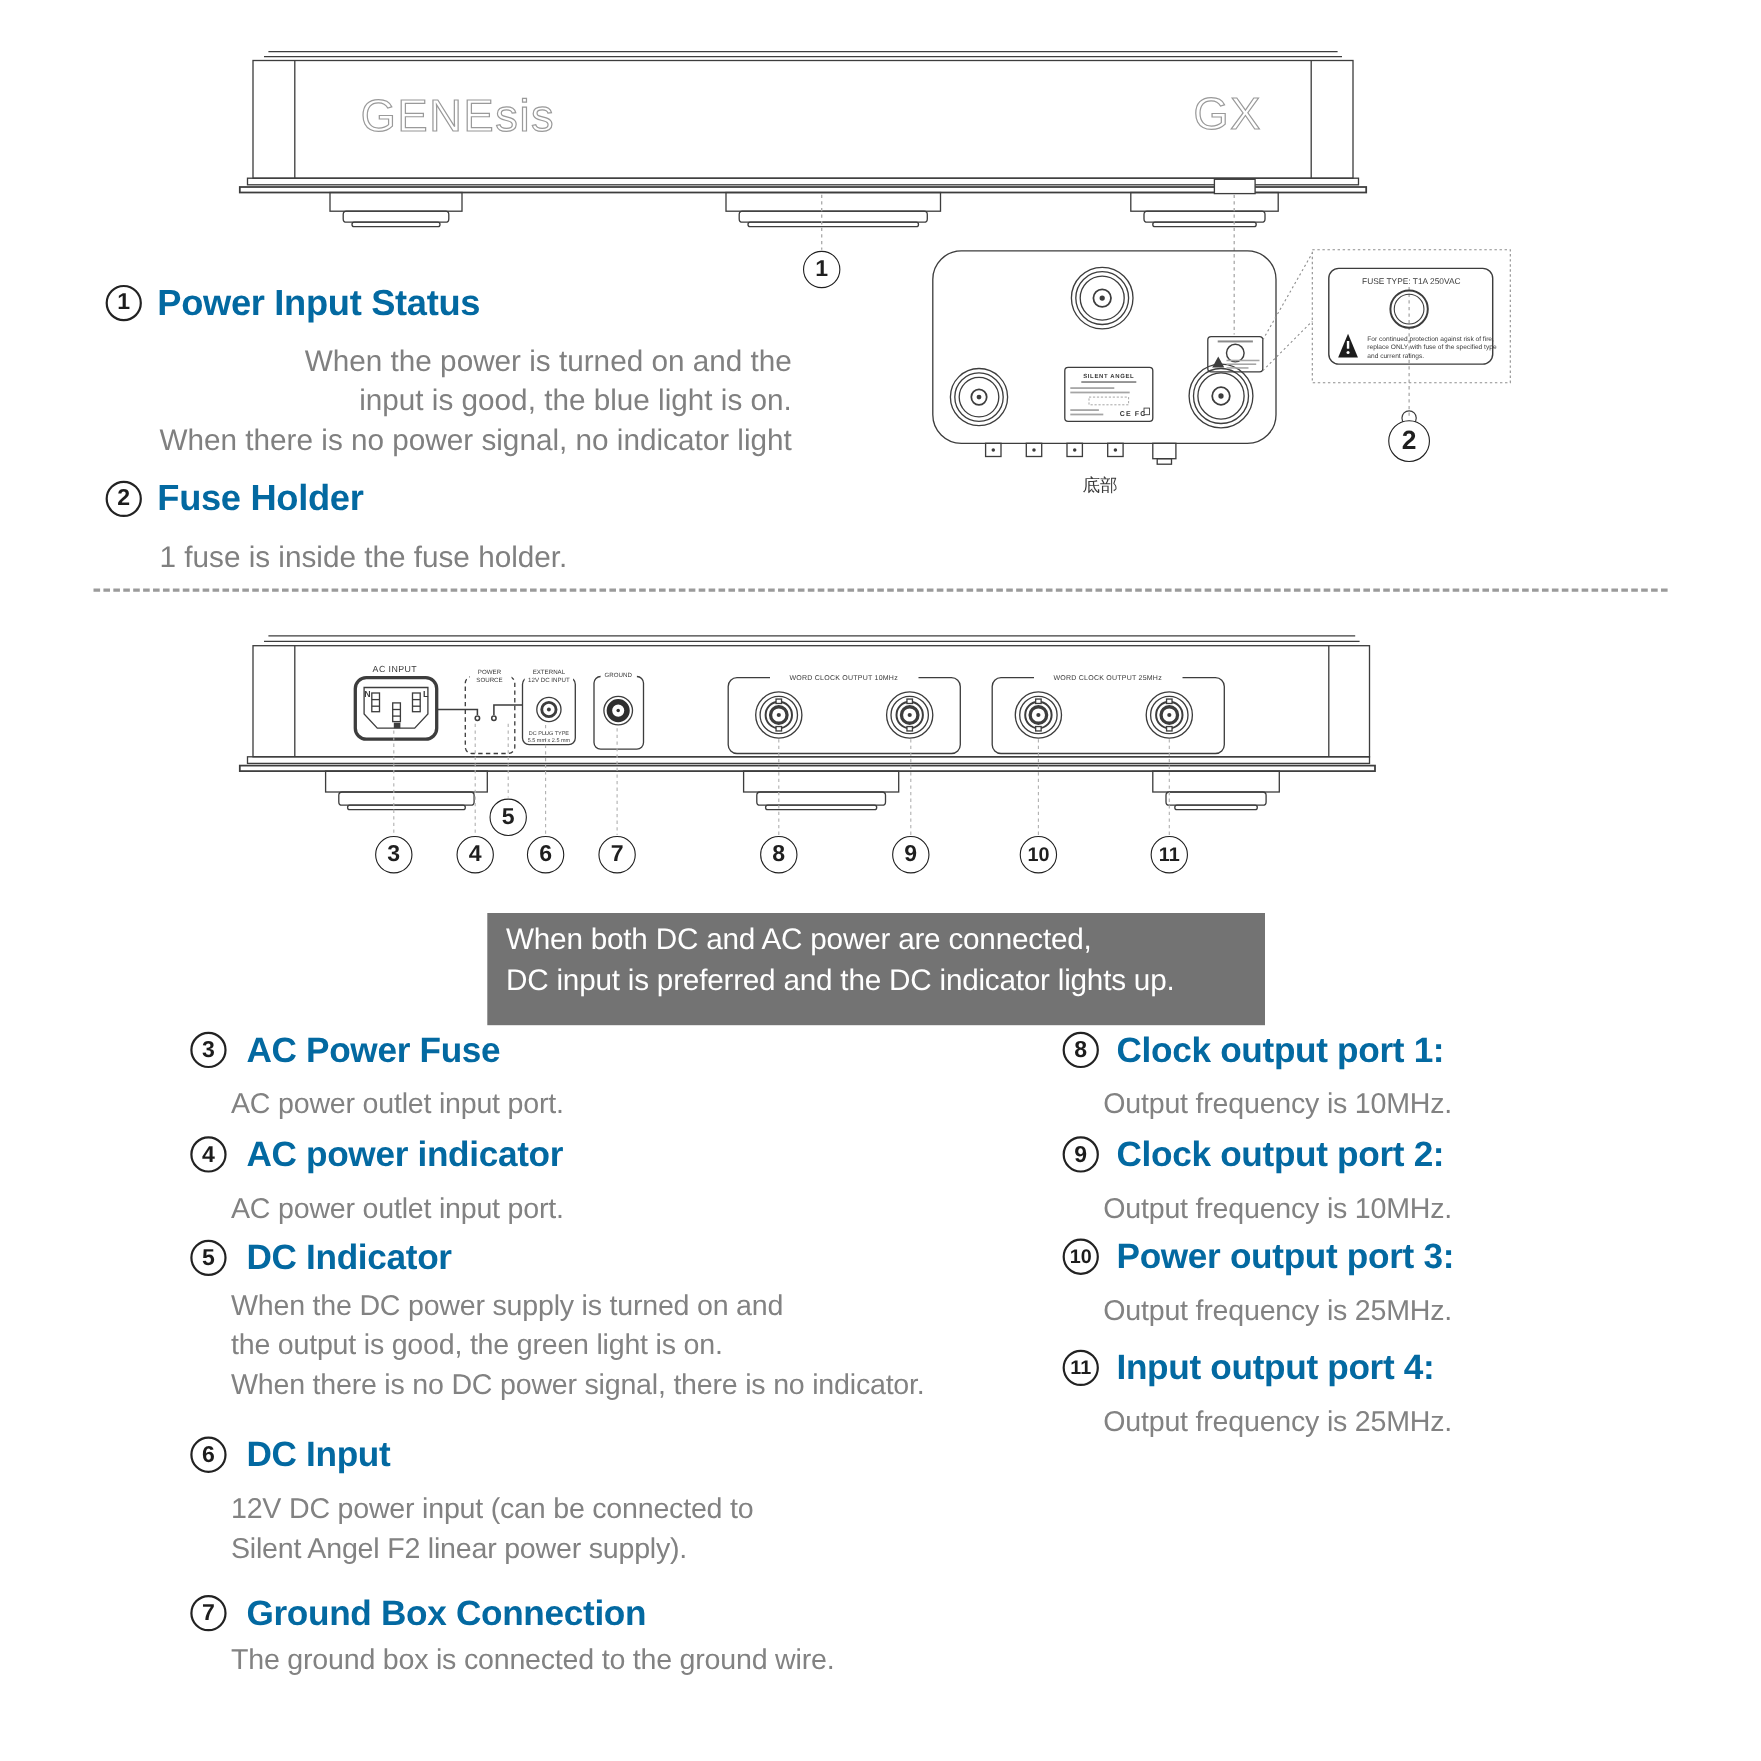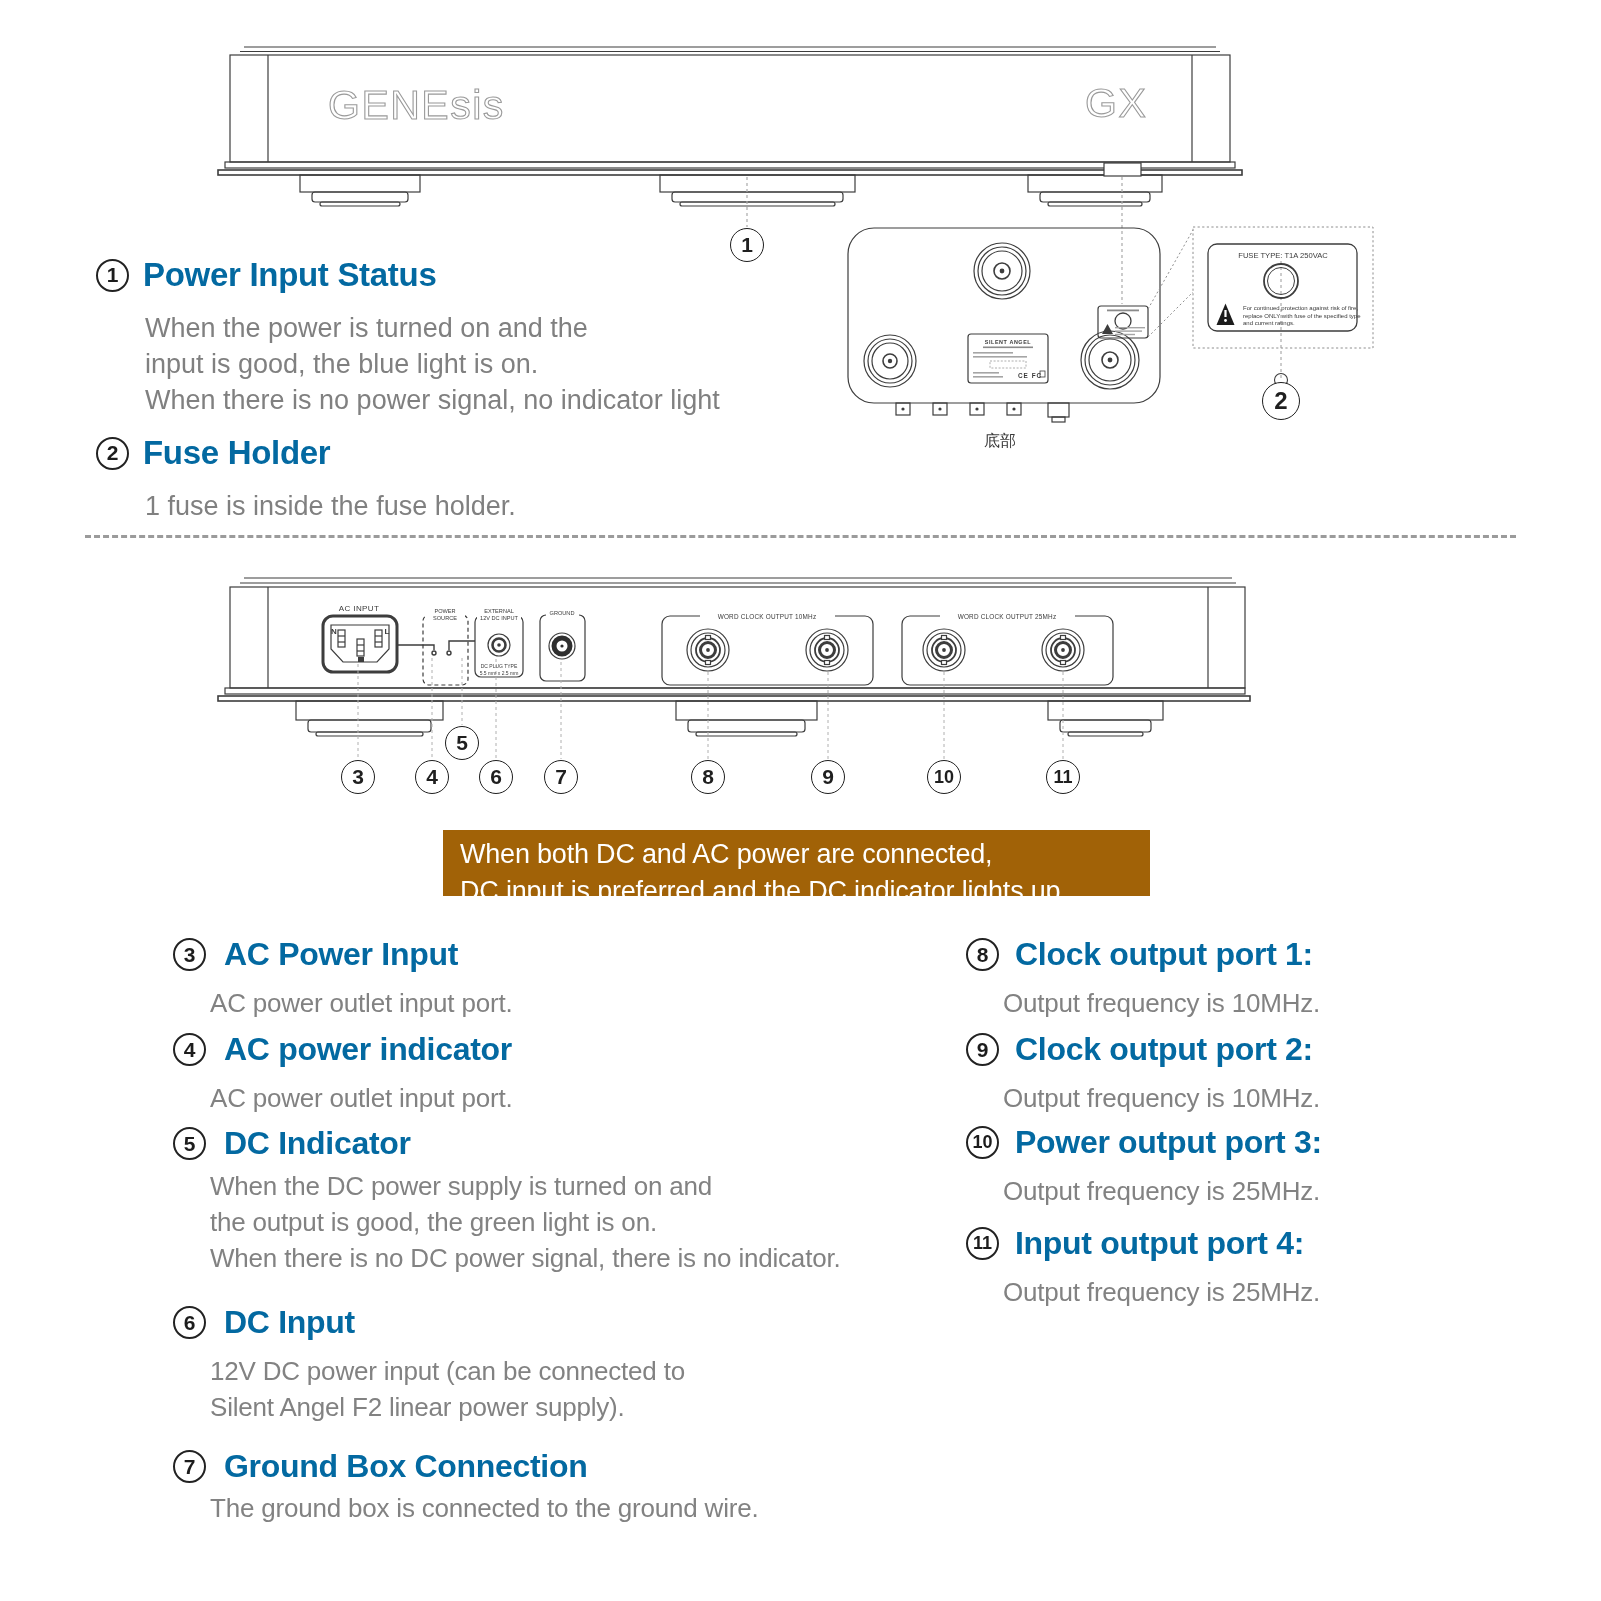--- a/index.html
+++ b/index.html
@@ -14,23 +14,23 @@
       background:#fff;display:flex;align-items:center;justify-content:center;
       font-size:21px;font-weight:600;color:#1f1f1f;box-sizing:border-box;}
   .co.small-num{font-size:18px;}
   
   .sec-head{display:flex;align-items:center;gap:14px;}
   .sec-circle{width:33px;height:33px;border:2px solid #222;border-radius:50%;flex:0 0 auto;
       display:flex;align-items:center;justify-content:center;font-size:21px;font-weight:600;box-sizing:border-box;}
   .sec-title{font-size:32px;font-weight:700;letter-spacing:-0.3px;color:#0369a1;white-space:nowrap;}
   .sec-body{margin:12px 0 0 37px;font-size:26px;line-height:36px;color:#828282;
       letter-spacing:-0.2px;white-space:nowrap;}
-  .tsec-body{margin:16px 0 0 49px;font-size:27px;line-height:36px;color:#808080;white-space:nowrap;}
+  .tsec-body{margin:16px 0 0 49px;font-size:27px;line-height:36px;color:#808080;white-space:nowrap;text-align:right;}
   
-  .banner{position:absolute;left:443px;top:830px;width:707px;height:66px;background:#a16207;
+  .banner{position:absolute;left:443px;top:830px;width:707px;height:102px;background:#737373;
       color:#fff;font-size:27px;line-height:37px;padding:6px 0 0 17px;box-sizing:border-box;
       letter-spacing:-0.2px;white-space:nowrap;}
   .divider{position:absolute;left:85px;top:535px;width:1431px;border-top:3px dashed #9b9b9b;}
 </style>
 </head>
 <body>
 
 <div class="page">
 
   <svg class="abs" style="left:0;top:0" width="1601" height="1601" viewBox="0 0 1601 1601" fill="none" stroke="#3d3d3d" stroke-width="1.2">
@@ -323,21 +323,21 @@
   <div class="divider"></div>
 
   <div class="banner">
     <div>When both DC and AC power are connected,</div>
     <div>DC input is preferred and the DC indicator lights up.</div>
   </div>
 
   <div class="abs" style="left:173px;top:936px;">
     <div class="sec-head" style="gap:18px;">
       <span class="sec-circle">3</span>
-      <span class="sec-title">AC Power Input</span>
+      <span class="sec-title">AC Power Fuse</span>
     </div>
     <div class="sec-body">
         <div>AC power outlet input port.</div>
       </div>
   </div>
 
   <div class="abs" style="left:173px;top:1031px;">
     <div class="sec-head" style="gap:18px;">
       <span class="sec-circle">4</span>
       <span class="sec-title">AC power indicator</span>

